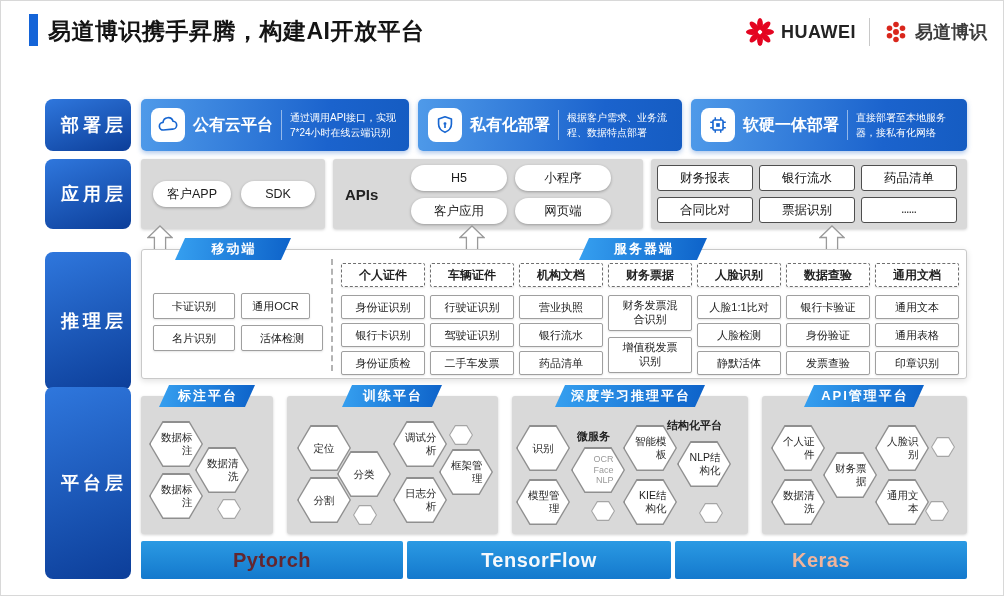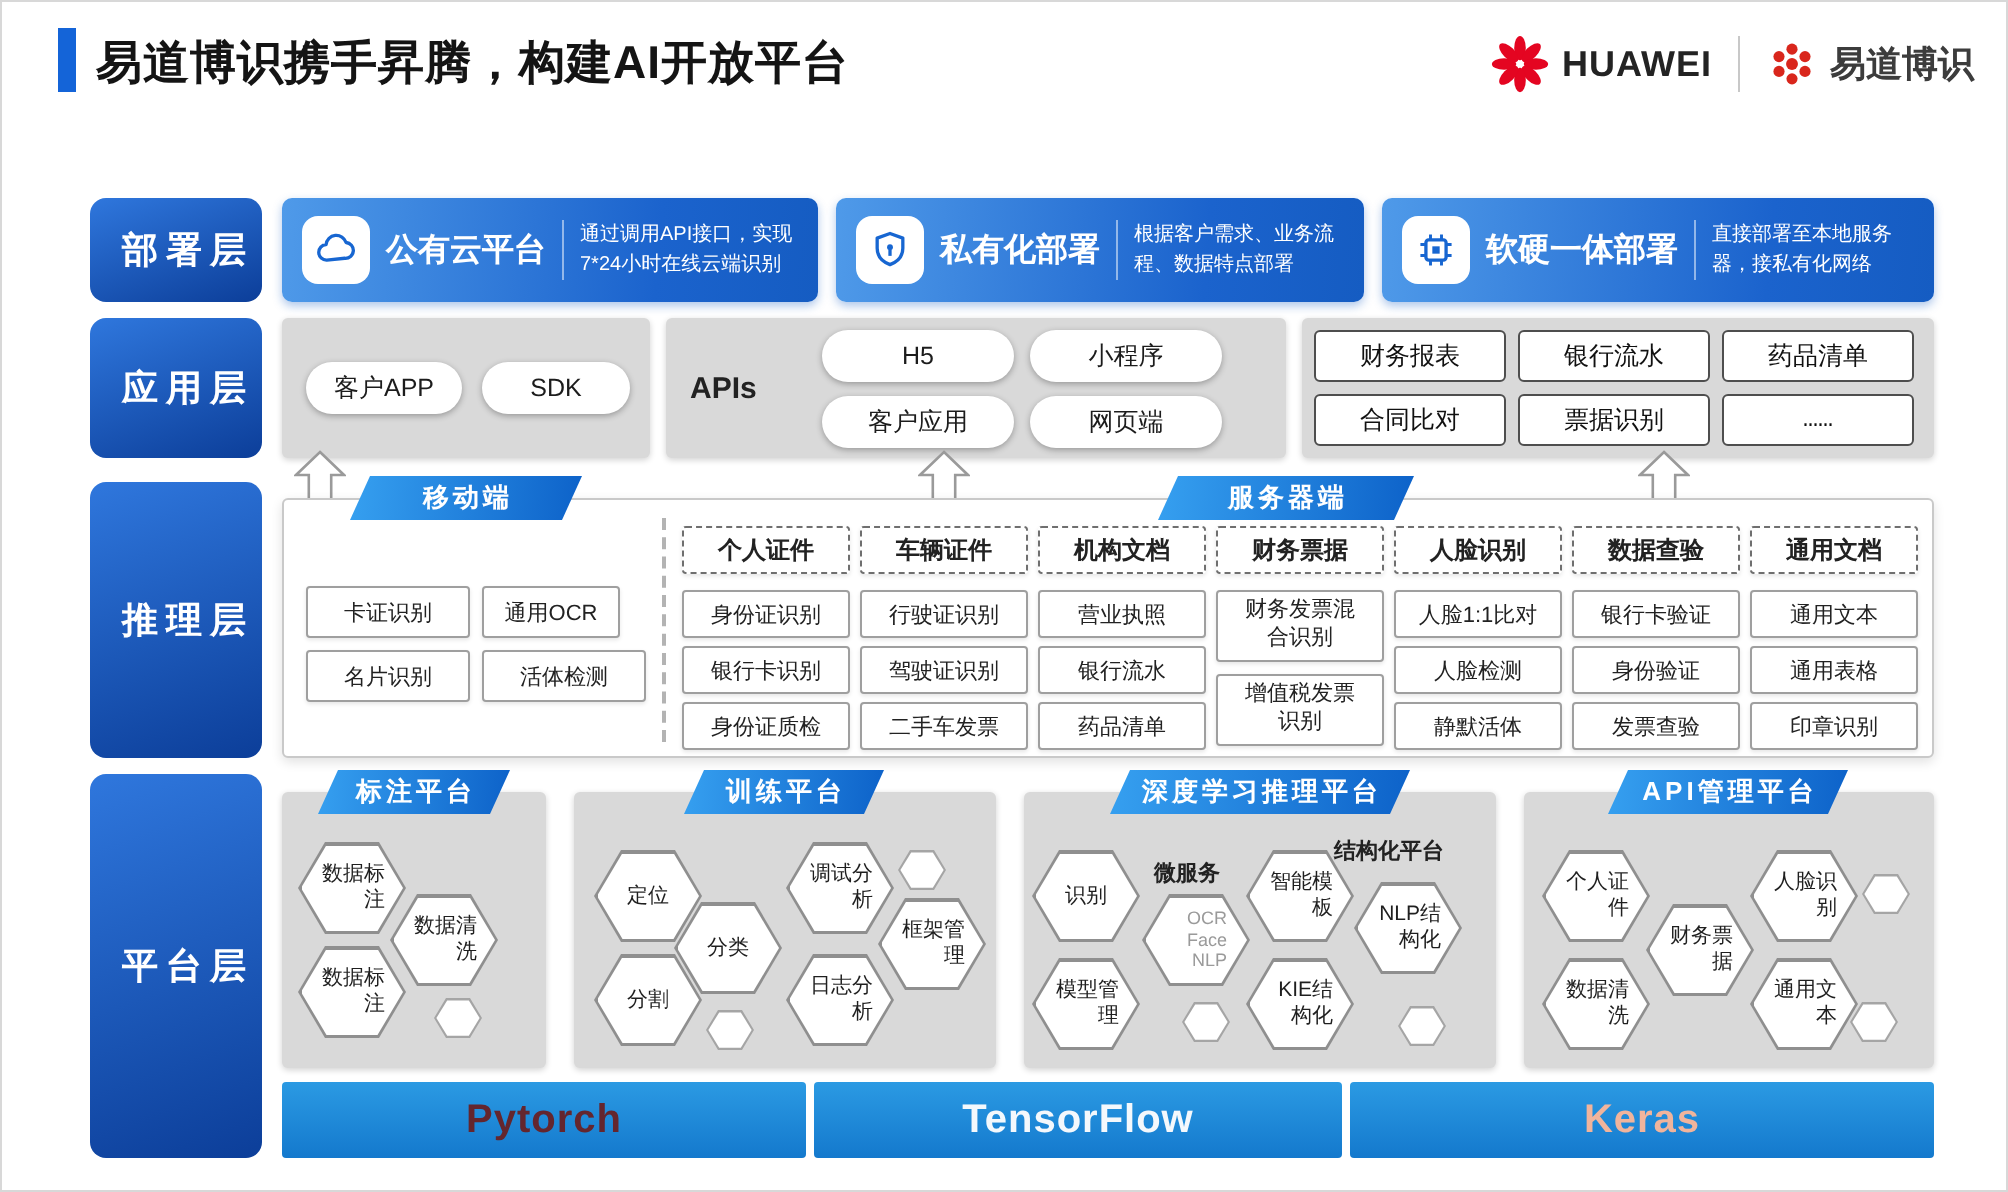--- a/index.html
+++ b/index.html
@@ -101,21 +101,21 @@
           <circle cx="7" cy="18" r="3"></circle>
           <circle cx="7" cy="10" r="3"></circle>
         <circle cx="14" cy="14" r="3.2"></circle>
       </g>
     </svg>
     <span class="yd-word">易道博识</span>
   </div>
 
   <div class="layer-label" style="top:98px;height:52px">部署层</div>
   <div class="layer-label" style="top:158px;height:70px">应用层</div>
-  <div class="layer-label" style="top:240px;height:138px">推理层</div>
+  <div class="layer-label" style="top:251px;height:138px">推理层</div>
   <div class="layer-label" style="top:386px;height:192px">平台层</div>
 
   <div class="dep-box" style="left:140px;width:268px">
     <div class="dep-icon">
       <svg width="22" height="22" viewBox="0 0 24 24">
           <path d="M7 17.5a4.2 4.2 0 0 1-.4-8.4 5.6 5.6 0 0 1 10.9-1.2 4.3 4.3 0 0 1-.7 8.6Z" fill="none" stroke="#1766d1" stroke-width="1.8" stroke-linejoin="round"></path>
         </svg>
     </div>
     <div class="dep-title">公有云平台</div>
     <div class="dep-sep"></div>

